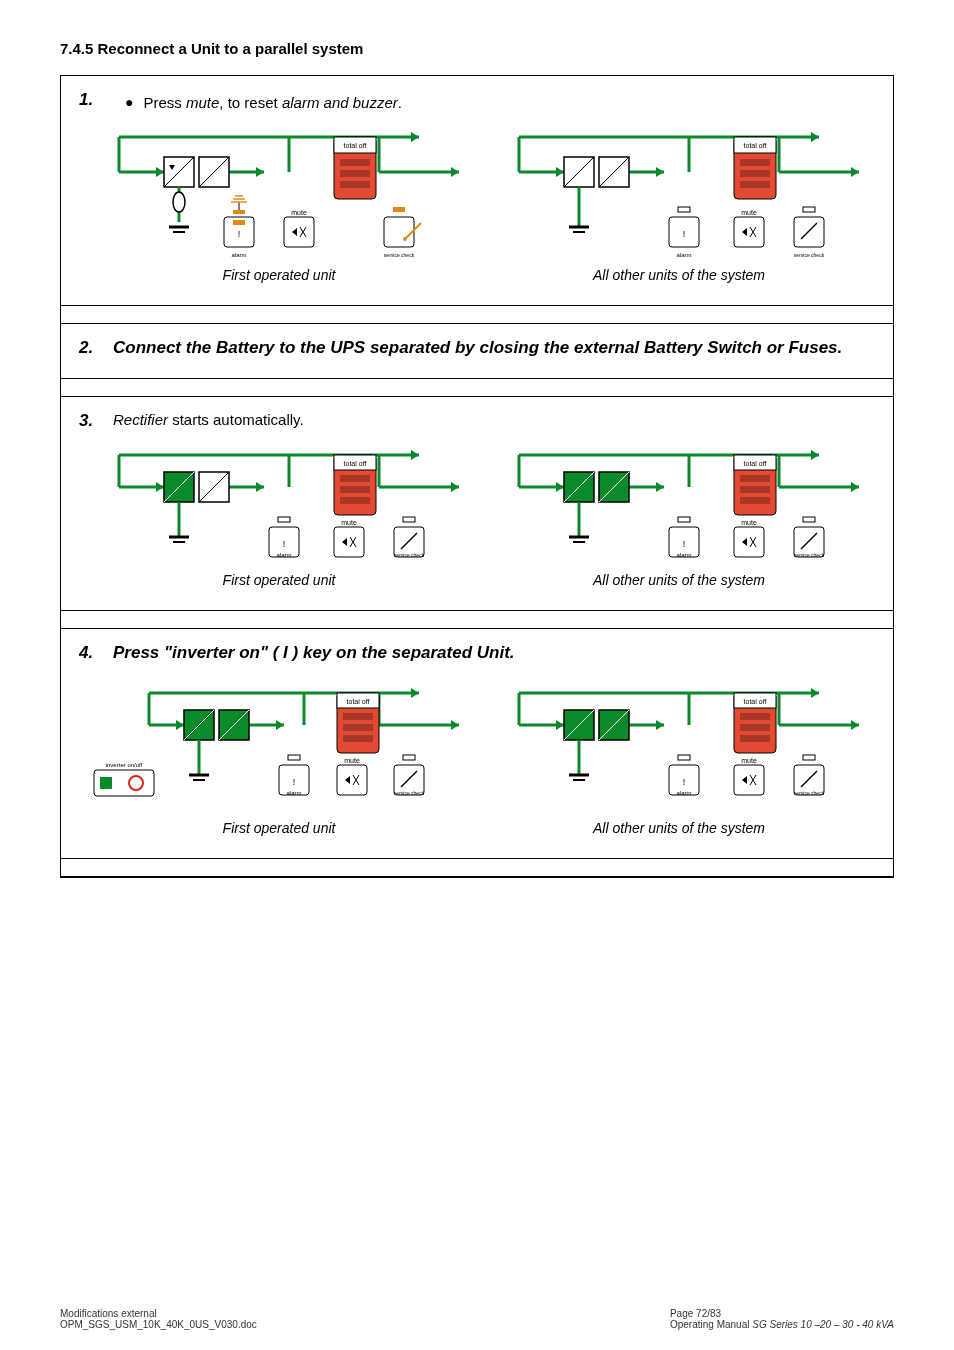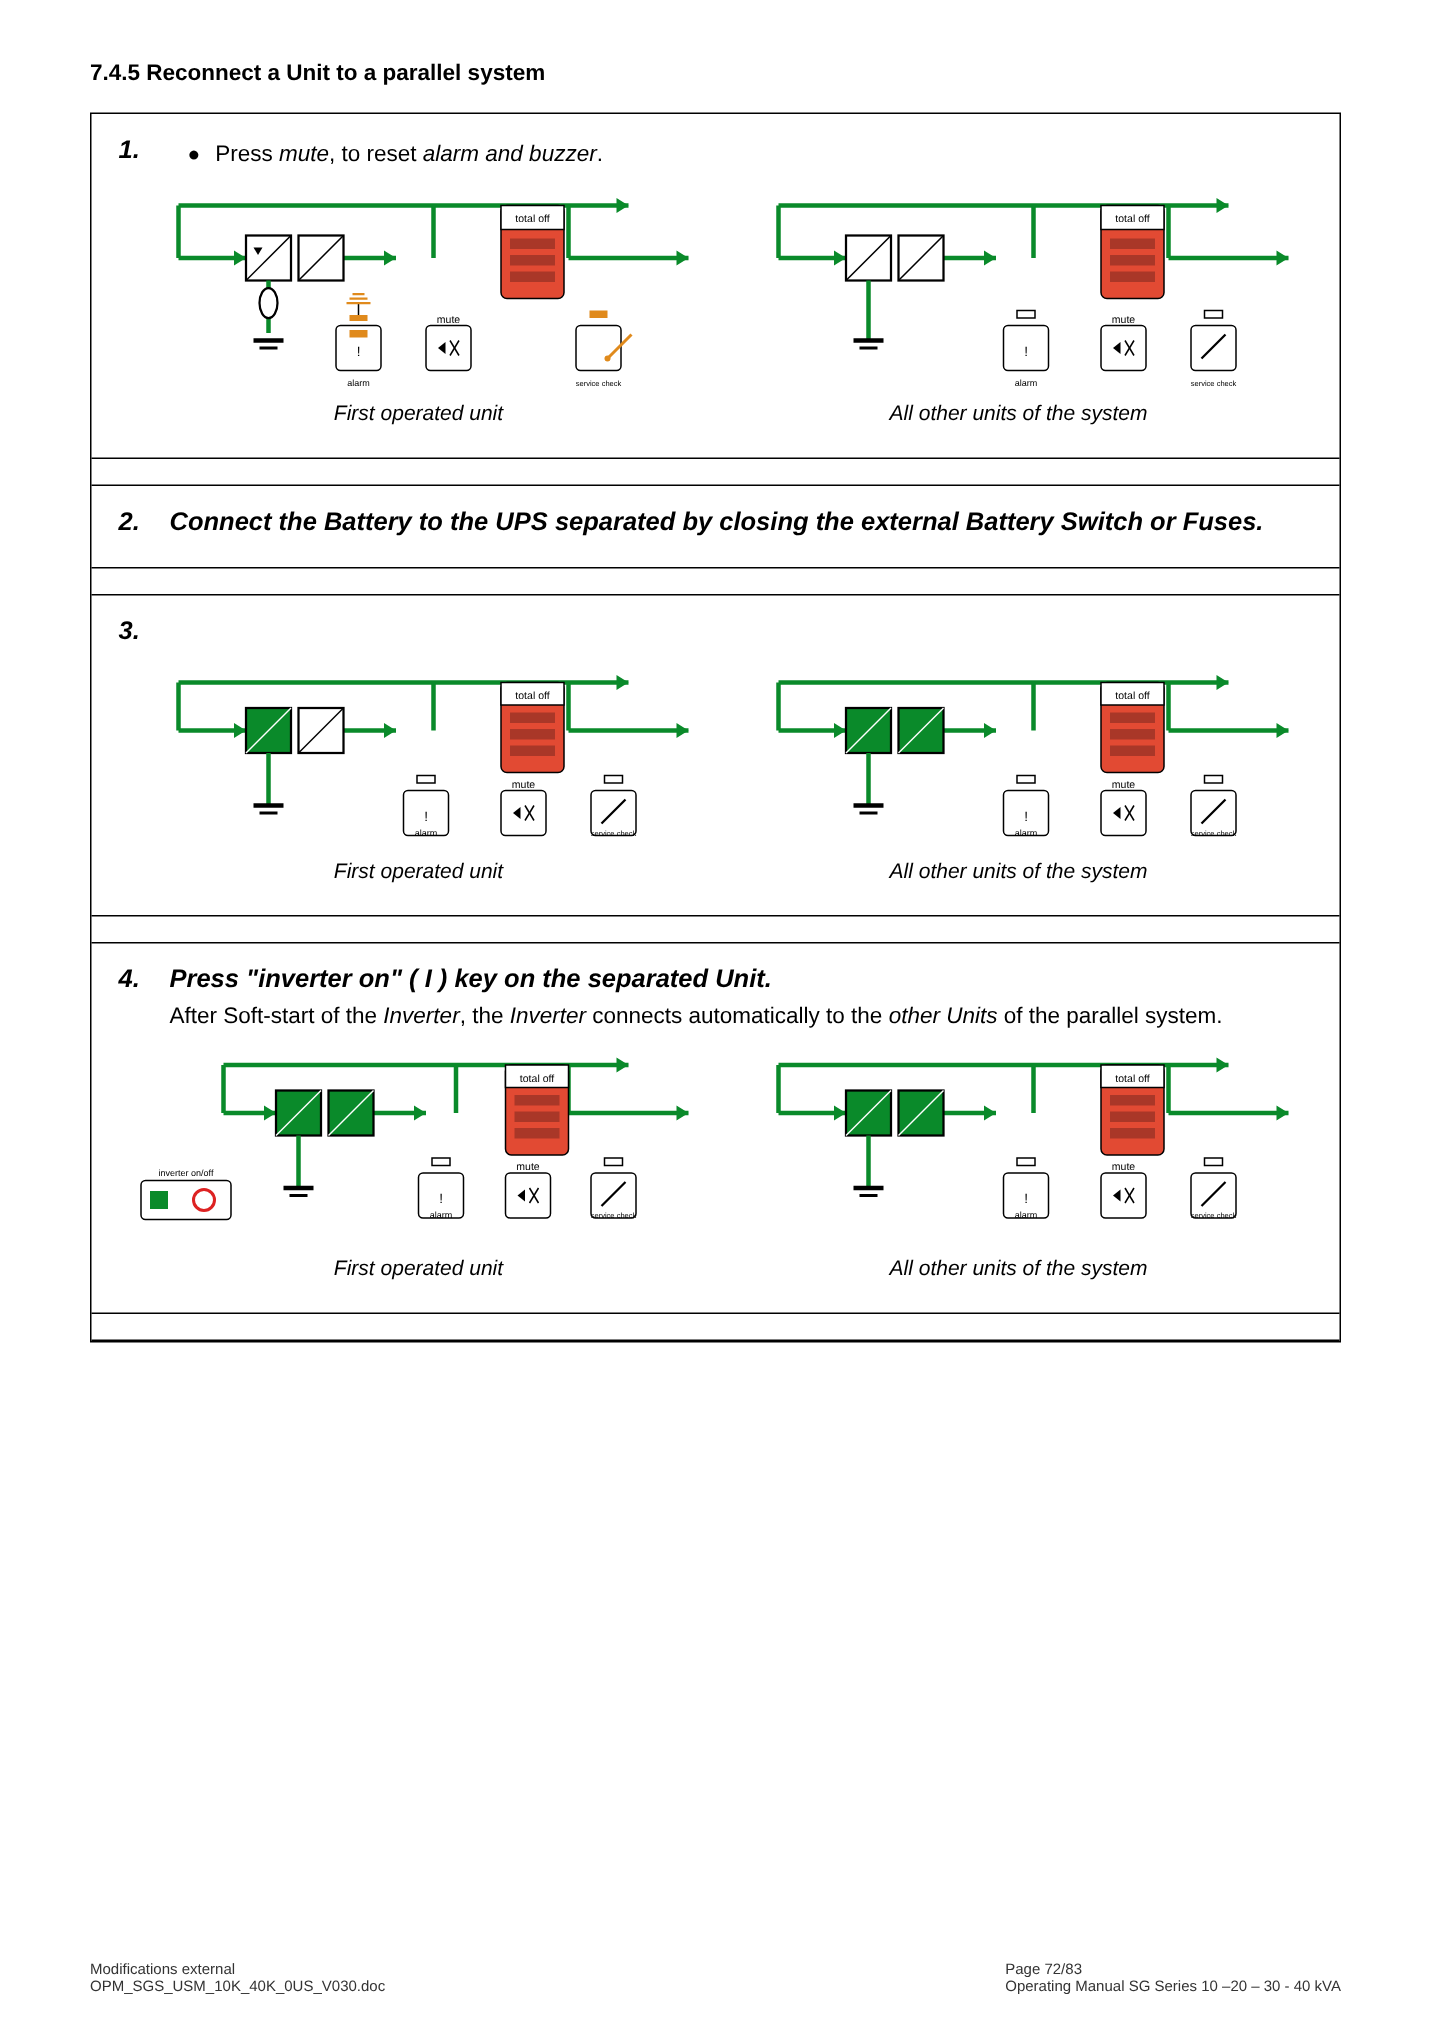--- a/index.html
+++ b/index.html
@@ -268,20 +268,23 @@
       </div>
     </div>
   </div>
 
   <div class="spacer-row"></div>
 
   <div class="row row-pad">
     <div class="step-head">
       <div class="step-num">3.</div>
       <div class="step-body">
+        <div class="plain">
+          <span class="ital">Rectifier</span><span> starts automatically.</span>
+        </div>
       </div>
     </div>
     <div class="diagrams">
       <div class="diagram-col">
         <div class="svgwrap">
           <svg viewBox="0 0 380 135">
             <g stroke="#0a8a2a" stroke-width="3" fill="none">
               <line x1="30" y1="18" x2="330" y2="18"></line>
               <polygon points="330,18 322,13 322,23" fill="#0a8a2a" stroke="none"></polygon>
               <line x1="30" y1="18" x2="30" y2="50"></line>
@@ -402,23 +405,20 @@
     </div>
   </div>
 
   <div class="spacer-row"></div>
 
   <div class="row row-pad">
     <div class="step-head">
       <div class="step-num">4.</div>
       <div class="step-body">
         <div class="step-title">Press "inverter on" ( I ) key on the separated Unit.</div>
-        <div class="plain" style="text-align:justify;">
-          <span>After Soft-start of the </span><span class="ital">Inverter</span><span>, the </span><span class="ital">Inverter</span><span> connects automatically to the </span><span class="ital">other Units</span><span> of the parallel system.</span>
-        </div>
       </div>
     </div>
     <div class="diagrams">
       <div class="diagram-col">
         <div class="svgwrap">
           <svg viewBox="0 0 380 145">
             <g stroke="#0a8a2a" stroke-width="3" fill="none">
               <line x1="60" y1="18" x2="330" y2="18"></line>
               <polygon points="330,18 322,13 322,23" fill="#0a8a2a" stroke="none"></polygon>
               <line x1="60" y1="18" x2="60" y2="50"></line>
@@ -551,16 +551,16 @@
 </div>
 
 <div class="footer">
   <div class="footer-left">
     <div>Modifications external</div>
     <div>OPM_SGS_USM_10K_40K_0US_V030.doc</div>
   </div>
   <div class="footer-right">
     <div>Page 72/83</div>
     <div>
-      <span>Operating Manual </span><span style="">SG Series 10 –20 – 30 - 40 kVA</span>
+      <span>Operating Manual </span><span style="font-style:italic;">SG Series 10 –20 – 30 - 40 kVA</span>
     </div>
   </div>
 </div>
 
 </body></html>

